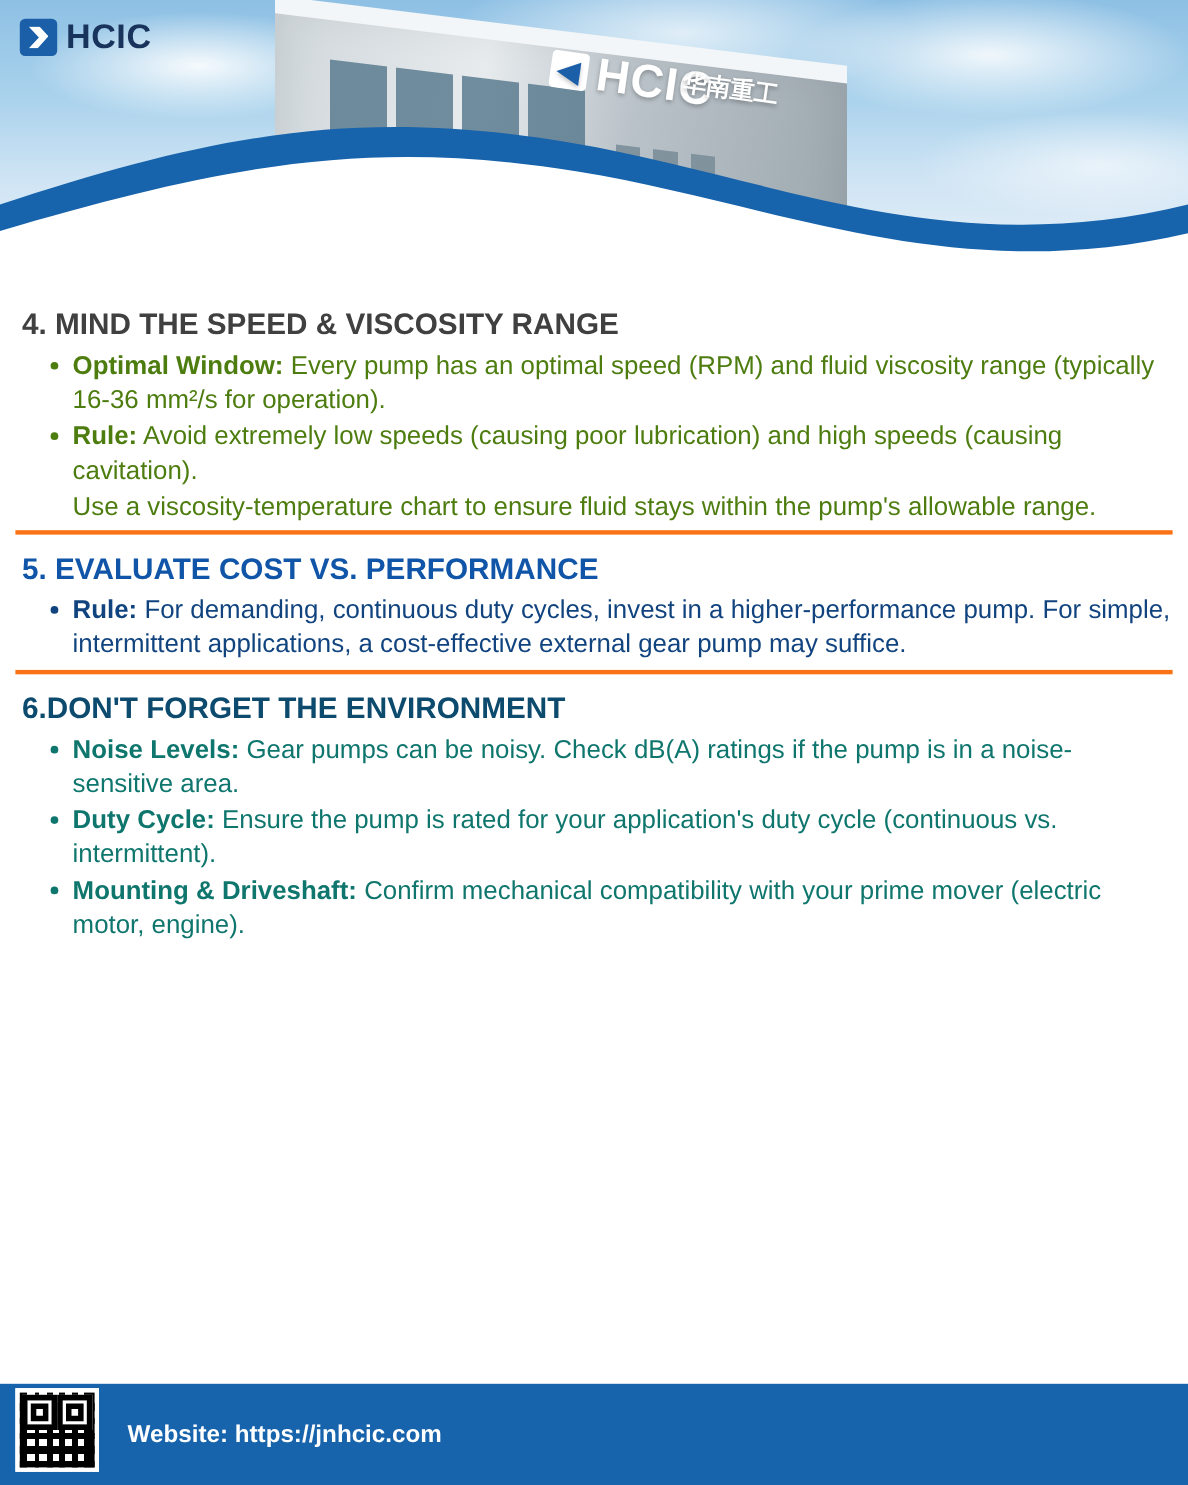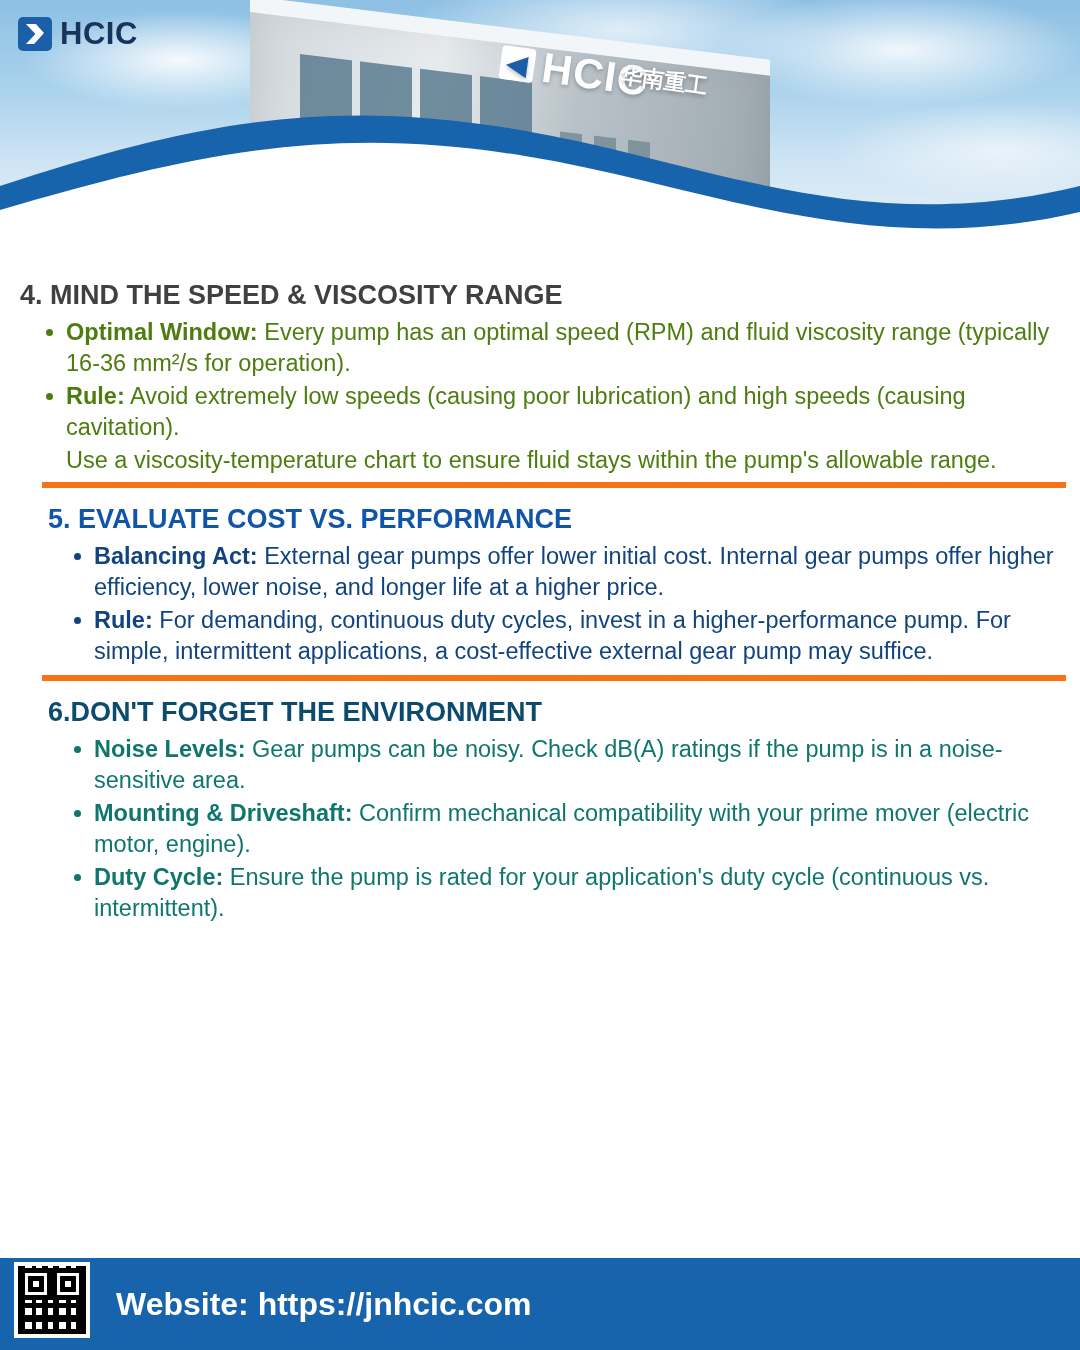--- a/index.html
+++ b/index.html
@@ -170,21 +170,21 @@
     font-size: 47px;
     line-height: 1.18;
     letter-spacing: -0.3px;
   }
 
   
   .content {
     padding: 0 14px;
   }
   .section { padding: 8px 0 6px 0; }
-  .section + .section { border-top: 6px solid #f97316; margin-left: 28px; }
+  .section + .section { border-top: 4px solid #f97316; }
   .sec-heading {
     font-size: 27px;
     font-weight: bold;
     margin: 8px 0 6px 6px;
   }
   .sec-green .sec-heading { color: #404040; }
   .sec-blue .sec-heading { color: #1055a8; }
   .sec-green2 .sec-heading { color: #0c4a6e; }
 
   ul.bullets {
@@ -254,21 +254,21 @@
     width: 22px; height: 22px;
     border: 5px solid #000;
     background: #fff;
     box-shadow: inset 0 0 0 3px #fff, inset 0 0 0 8px #000;
   }
   .qr-inner::before { left: 2px; top: 2px; }
   .qr-inner::after { right: 2px; top: 2px; }
   .footer-text {
     margin-left: 116px;
     color: #ffffff;
-    font-size: 32px;
+    font-size: 22px;
     font-weight: bold;
   }
 </style>
 </head>
 <body>
 
 <div class="page">
 
   <div class="hero">
     <div class="sky-clouds"></div>
@@ -309,39 +309,36 @@
           <span class="lead">Rule:</span><span> Avoid extremely low speeds (causing poor lubrication) and high speeds (causing cavitation).</span>
         </li>
       </ul>
       <div class="note">Use a viscosity-temperature chart to ensure fluid stays within the pump's allowable range.</div>
     </div>
 
     <div class="section sec-blue">
       <div class="sec-heading">5. EVALUATE COST VS. PERFORMANCE</div>
       <ul class="bullets">
         <li>
-          <span class="lead">Balancing Act:</span><span> External gear pumps offer lower initial cost. Internal gear pumps offer higher efficiency, lower noise, and longer life at a higher price.</span>
-        </li>
-        <li>
           <span class="lead">Rule:</span><span> For demanding, continuous duty cycles, invest in a higher-performance pump. For simple, intermittent applications, a cost-effective external gear pump may suffice.</span>
         </li>
       </ul>
     </div>
 
     <div class="section sec-green2">
       <div class="sec-heading">6.DON'T FORGET THE ENVIRONMENT</div>
       <ul class="bullets">
         <li>
           <span class="lead">Noise Levels:</span><span> Gear pumps can be noisy. Check dB(A) ratings if the pump is in a noise-sensitive area.</span>
         </li>
         <li>
+          <span class="lead">Duty Cycle:</span><span> Ensure the pump is rated for your application's duty cycle (continuous vs. intermittent).</span>
+        </li>
+        <li>
           <span class="lead">Mounting &amp; Driveshaft:</span><span> Confirm mechanical compatibility with your prime mover (electric motor, engine).</span>
-        </li>
-        <li>
-          <span class="lead">Duty Cycle:</span><span> Ensure the pump is rated for your application's duty cycle (continuous vs. intermittent).</span>
         </li>
       </ul>
     </div>
   </div>
 
   <div class="footer">
     <div class="footer-text">Website: https://jnhcic.com</div>
   </div>
   <div class="qr">
     <div class="qr-inner"></div>

